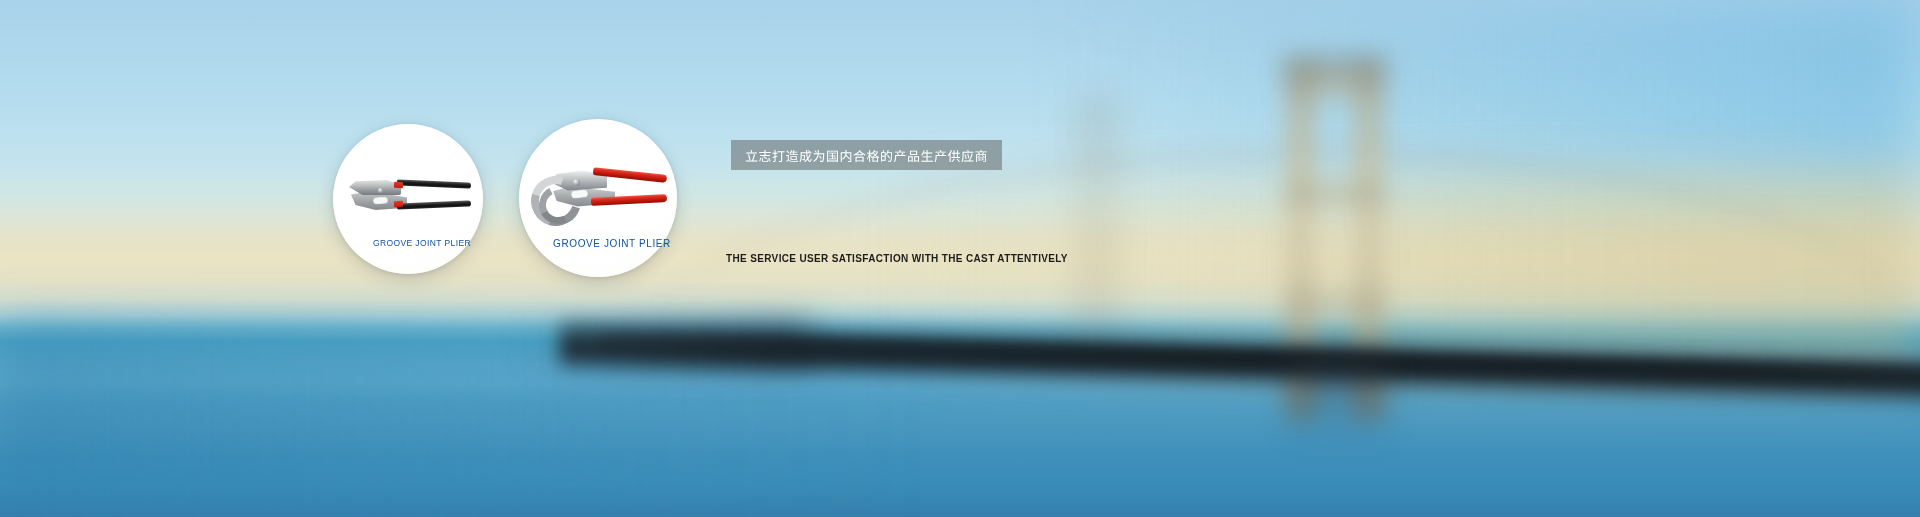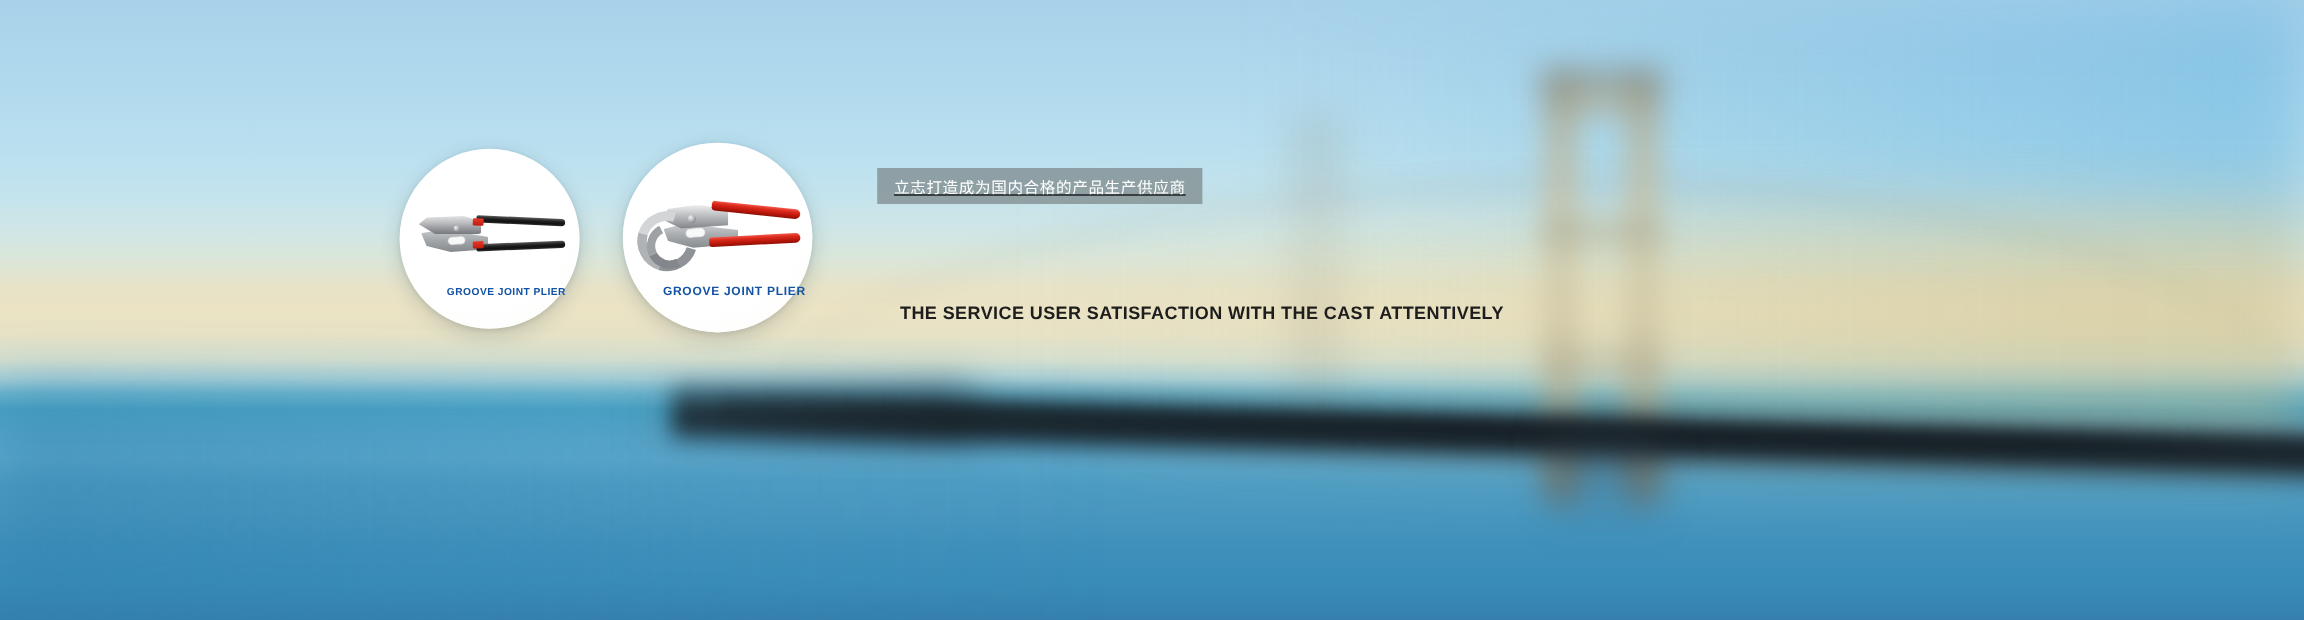--- a/index.html
+++ b/index.html
@@ -251,21 +251,21 @@
     height: 158px;
   }
   .product-art {
     position: relative;
     width: 100%;
     height: 64px;
     margin-top: 10px;
   }
   .product-caption {
     color: #1353a4;
-    font-weight: bold;
+    font-weight: normal;
     letter-spacing: 0.4px;
     text-align: right;
     white-space: nowrap;
     margin-left: 28px;
   }
   #circle-1 .product-caption {
     font-size: 8.5px;
     margin-top: 14px;
   }
   #circle-2 .product-caption {
@@ -371,21 +371,20 @@
   #tagline-bar {
     position: absolute;
     left: 731px;
     top: 140px;
     width: 271px;
     height: 30px;
     background: rgba(112,120,120,0.62);
     display: flex;
     align-items: center;
     justify-content: center;
-    text-decoration: underline;
   }
   #tagline-text {
     color: #ffffff;
     font-size: 13px;
     letter-spacing: 0.5px;
     white-space: nowrap;
     font-family: "DejaVu Sans", "Liberation Sans", sans-serif;
   }
 
   #slogan {
@@ -404,24 +403,24 @@
     letter-spacing: 5px;
   }
   #slogan-black {
     color: #131313;
     letter-spacing: 7px;
     margin-left: 22px;
   }
 
   #subtitle {
     position: absolute;
-    left: 750px;
+    left: 726px;
     top: 253px;
     color: #1d1d1d;
-    font-size: 15px;
+    font-size: 10px;
     font-weight: bold;
     letter-spacing: 0.35px;
     white-space: nowrap;
   }
 </style>
 </head>
 <body>
 
 <div id="banner">
 

